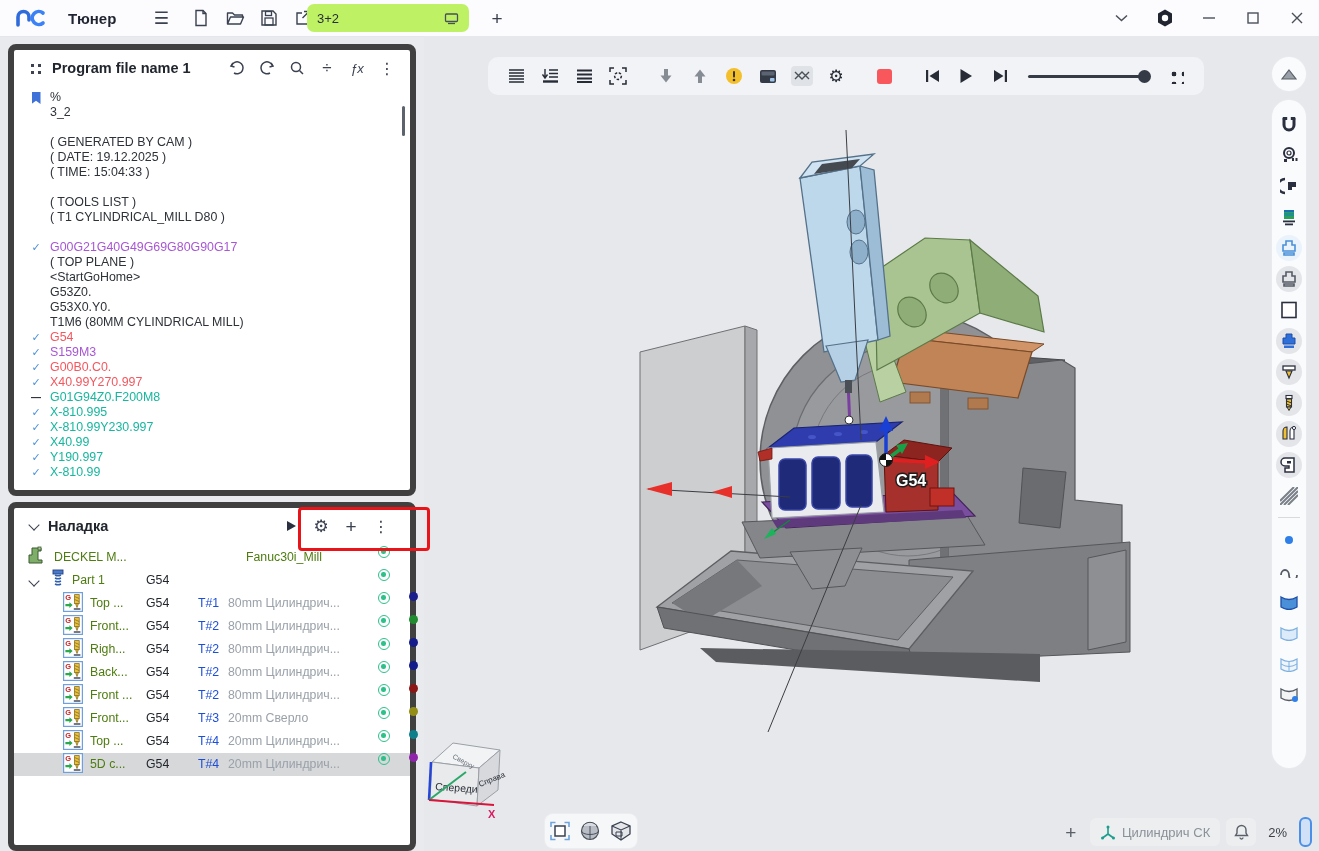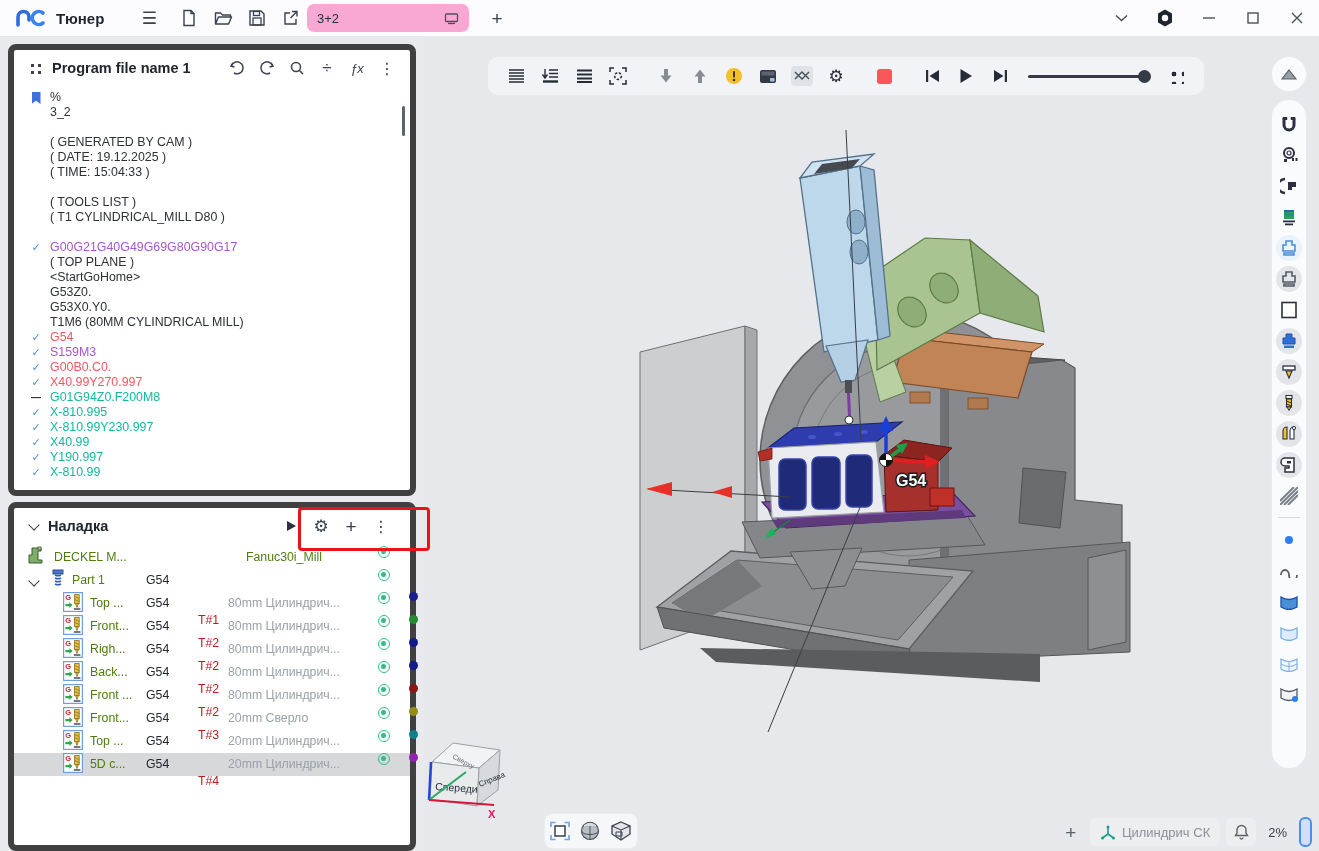--- a/index.html
+++ b/index.html
@@ -5,25 +5,25 @@
   html,body{margin:0;padding:0;}
   body{width:1319px;height:851px;position:relative;overflow:hidden;
        background:#e9eaed;font-family:"Liberation Sans","DejaVu Sans",sans-serif;
        -webkit-font-smoothing:antialiased;color:#23272e;}
   .abs{position:absolute;}
 
   
   #titlebar{position:absolute;left:0;top:0;width:1319px;height:36px;background:#fcfcfe;
             border-bottom:1px solid #e4e6e9;display:flex;align-items:center;}
   #titlebar .logo{margin-left:14px;display:flex;align-items:center;}
-  #app-name{font-weight:bold;font-size:15px;color:#1f2430;margin-left:8px;}
+  #app-name{font-weight:bold;font-size:15px;color:#1f2430;margin-left:20px;}
   .tb-ico{width:34px;height:28px;display:flex;align-items:center;justify-content:center;
           color:#3a4150;border-radius:6px;cursor:default;}
   .glyph-menu::before{content:"☰";font-size:17px;}
-  #tab{position:absolute;left:307px;top:4px;width:162px;height:28px;background:#f9a8d4;
+  #tab{position:absolute;left:307px;top:4px;width:162px;height:28px;background:#bef264;
        border-radius:7px;display:flex;align-items:center;padding:0 10px;box-sizing:border-box;}
   #tab .lbl{font-size:13px;color:#2a2f3a;flex:1;}
   .glyph-plus::before{content:"+";font-size:19px;line-height:1;}
   .glyph-kebab::before{content:"⋮";font-size:16px;}
   .glyph-gear::before{content:"⚙";font-size:17px;}
   #win-controls{position:absolute;right:0;top:0;height:36px;display:flex;align-items:center;}
   #win-controls .tb-ico{width:44px;}
 
   
   .panel{position:absolute;background:#fff;border:6px solid #404040;border-radius:8px;
@@ -59,21 +59,21 @@
 
   
   #red-box{position:absolute;left:284px;top:-1px;width:126px;height:38px;border:3px solid #e8141a;
            border-radius:4px;z-index:5;}
   .tree{position:absolute;left:0;top:38px;right:0;}
   .trow{position:relative;height:23px;font-size:12.3px;}
   .trow.selected{background:#d7d8da;}
   .trow span{position:absolute;top:0;line-height:23px;white-space:nowrap;overflow:hidden;}
   .t-name{color:#4d7c0f;}
   .t-wcs{left:132px;color:#23272e;}
-  .t-tool{left:184px;color:#b91c1c;margin-top:17px;}
+  .t-tool{left:184px;color:#1d4ed8;}
   .t-desc{left:214px;width:146px;color:#9aa1a9;}
   .t-radio{position:absolute;left:364px;top:5px;width:12px;height:12px;border:1.6px solid #2ec08a;
            border-radius:50%;box-sizing:border-box;}
   .t-radio::after{content:"";position:absolute;left:2.4px;top:2.4px;width:4.4px;height:4.4px;
            border-radius:50%;background:#2ec08a;}
   .t-dot{position:absolute;left:395px;top:7px;width:9px;height:9px;border-radius:50%;}
   .t-icon{position:absolute;top:2px;}
 
   
   #viewport{position:absolute;left:424px;top:36px;width:895px;height:815px;background:#e7e8eb;}

